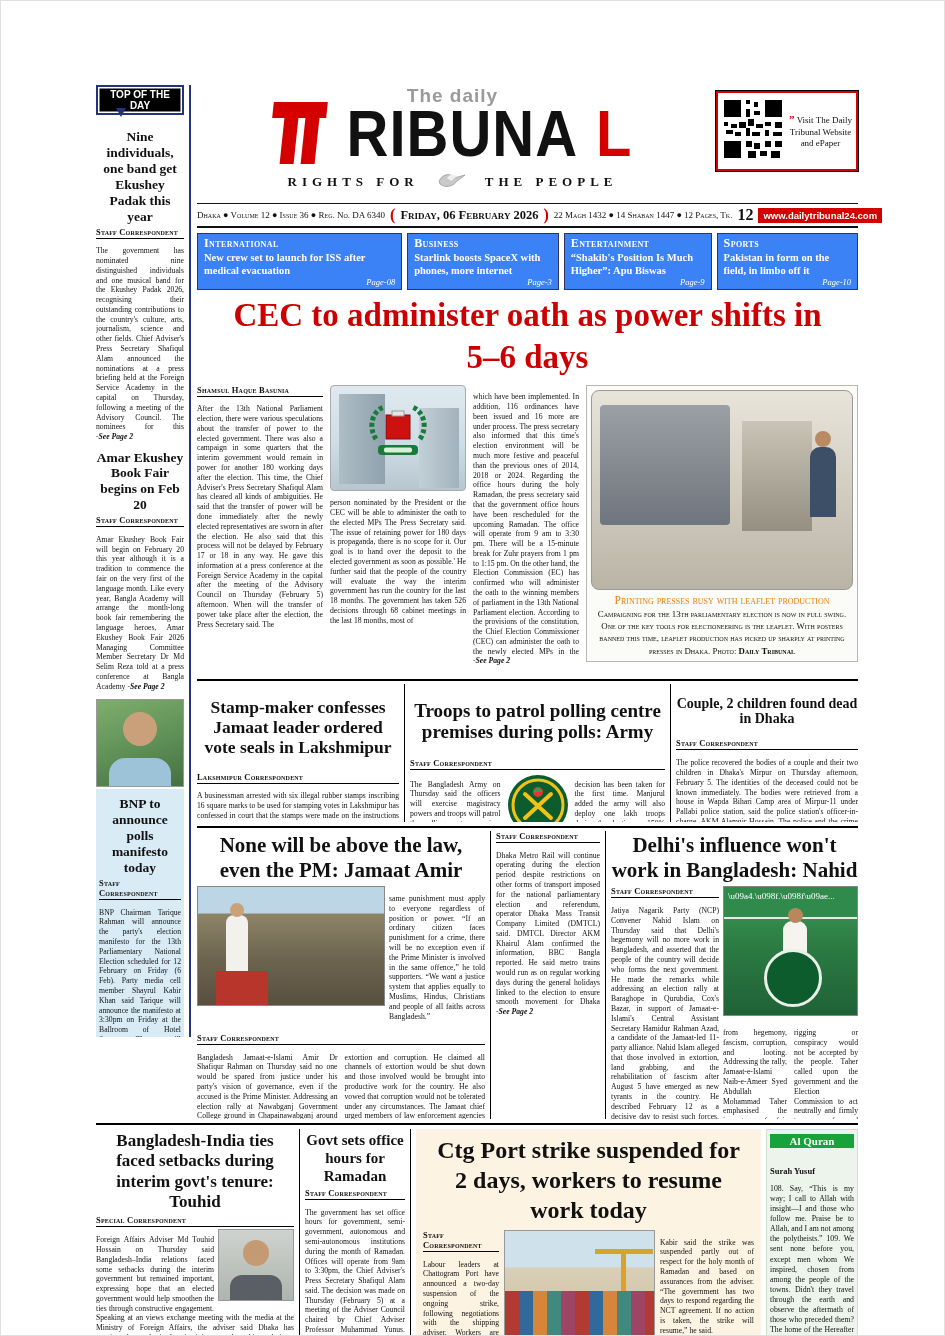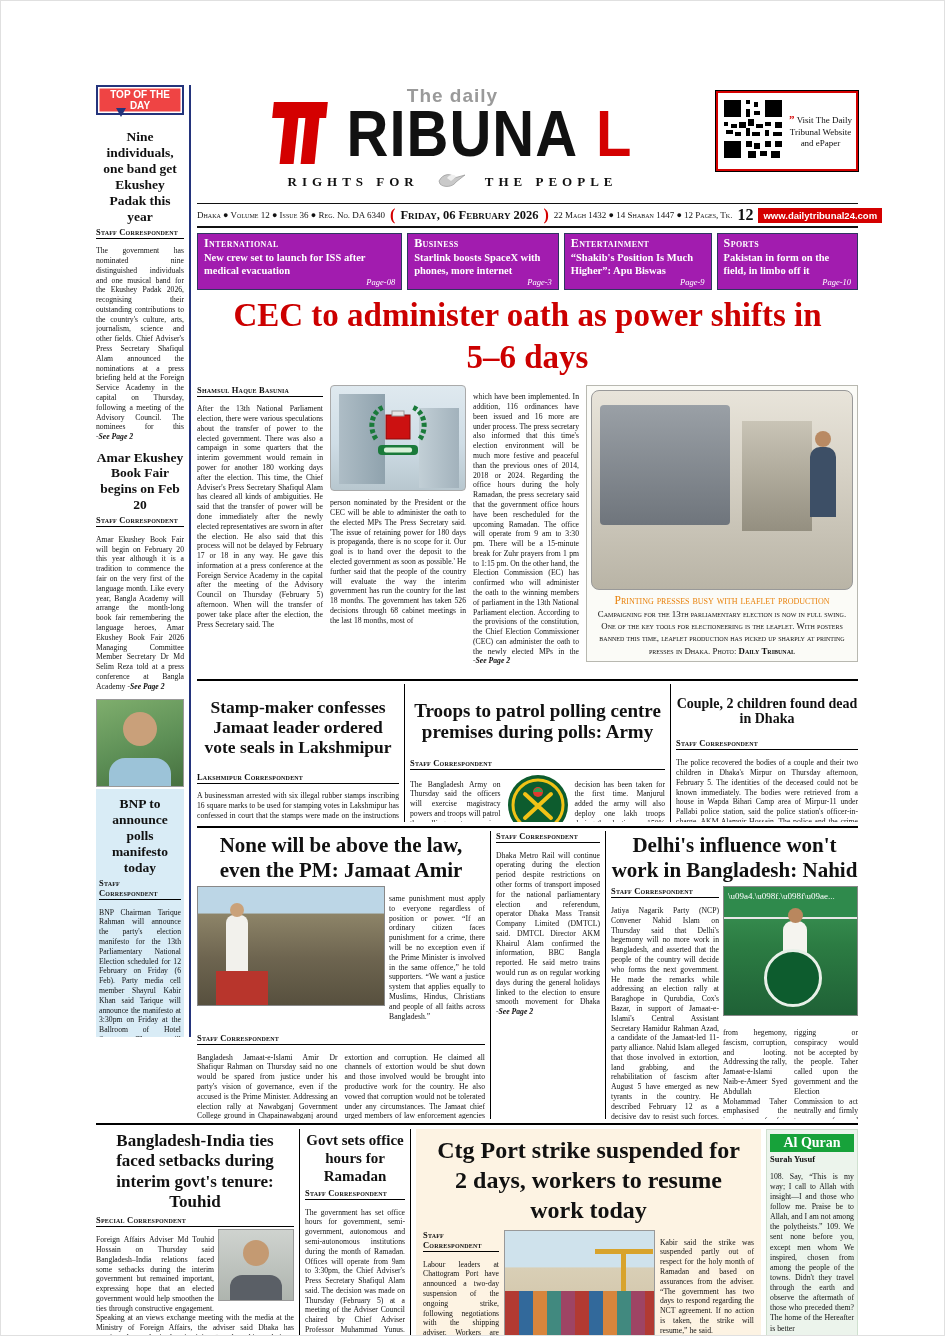--- a/index.html
+++ b/index.html
@@ -2,21 +2,21 @@
 <html><head>
 <meta charset="utf-8">
 <style>
   html,body{margin:0;padding:0;background:#fff;}
   .sheet{position:relative;width:943px;height:1334px;background:#fff;border:1px solid #e0e0e0;
          font-family:"Liberation Serif",serif;color:#111;overflow:hidden;}
   .page{position:absolute;left:95px;top:84px;width:762px;}
   .top-region{display:flex;align-items:stretch;}
   
   .left-col{width:88px;flex:0 0 88px;border-right:2px solid #24347c;padding-right:5px;height:952px;overflow:hidden;}
-  .badge{position:relative;background:#ef4444;color:#fff;font-family:"Liberation Sans",sans-serif;
+  .badge{position:relative;background:#000000;color:#fff;font-family:"Liberation Sans",sans-serif;
          font-weight:bold;font-size:10px;text-align:center;padding:2px 1px;border:2px solid #24347c;
          box-shadow:inset 0 0 0 1.5px #fff;margin-bottom:14px;}
   .badge:after{content:"";position:absolute;left:18px;bottom:-9px;border:5px solid transparent;border-top:9px solid #24347c;}
   .ls-head{font-weight:bold;font-size:13.5px;line-height:1.18;text-align:center;margin:4px 0 2px;}
   .byline{font-variant:small-caps;font-weight:bold;font-size:8.5px;border-bottom:1px solid #000;
           padding-bottom:1px;margin-bottom:2px;letter-spacing:.2px;}
   .body-txt{font-size:7.7px;line-height:1.27;text-align:justify;}
   .more{font-weight:bold;font-style:italic;white-space:nowrap;}
   .portrait{height:86px;border:1px solid #999;margin:8px 0 2px;
             background:linear-gradient(160deg,#7fae6d 0%,#5d8f56 55%,#46703f 100%);position:relative;overflow:hidden;}
@@ -49,21 +49,21 @@
   
   .dateline{display:flex;align-items:center;gap:5px;border-top:1.5px solid #111;border-bottom:2.5px solid #111;
             padding:2px 0;font-variant:small-caps;font-size:9px;white-space:nowrap;}
   .dateline .paren{color:#d40000;font-size:16px;font-weight:bold;line-height:.8;}
   .dateline .date{font-weight:bold;font-size:12.5px;}
   .dateline .price{font-size:16px;font-weight:bold;font-variant:normal;}
   .site-box{background:#d40000;color:#fff;font-family:"Liberation Sans",sans-serif;font-weight:bold;
             font-size:9.5px;padding:2px 5px;font-variant:normal;}
   
   .section-strip{display:flex;gap:5px;margin:5px 0 4px;}
-  .section-box{background:#a21caf;border:1px solid #2e3560;color:#fff;padding:2px 6px 2px;box-sizing:border-box;}
+  .section-box{background:#3b82f6;border:1px solid #2e3560;color:#fff;padding:2px 6px 2px;box-sizing:border-box;}
   .section-box .lbl{font-variant:small-caps;font-weight:bold;font-size:12px;letter-spacing:.4px;}
   .section-box .hl{font-weight:bold;font-size:10.5px;line-height:1.2;margin-top:1px;}
   .section-box .pg{font-style:italic;font-size:8.5px;text-align:right;}
   .sb-1{flex:1.5;} .sb-2{flex:1.08;} .sb-3{flex:1.05;} .sb-4{flex:1;}
   
   .main-head{color:#cc0000;font-weight:bold;font-size:33px;line-height:1.28;text-align:center;margin:4px 30px 6px;}
   .main-grid{display:flex;gap:7px;}
   .mcol1{width:126px;flex:0 0 126px;}
   .mcol2{width:136px;flex:0 0 136px;}
   .mcol3{width:106px;flex:0 0 106px;}
@@ -133,21 +133,21 @@
   .ctg .bb-head{font-size:24px;line-height:1.25;margin:2px 8px 5px;}
   .ctg-grid{display:grid;grid-template-columns:76px 1fr 94px;grid-template-areas:"intro photo side" "body body body";gap:5px;}
   .ctg-intro{grid-area:intro;} .ctg-side{grid-area:side;}
   .port-photo{grid-area:photo;height:112px;border:1px solid #999;position:relative;overflow:hidden;
      background:linear-gradient(180deg,#cfe2ec 0%,#cfe2ec 32%,#d9cfb6 33%,#cdbfa2 100%);}
   .port-photo .containers{position:absolute;left:0;right:0;bottom:0;height:52px;
      background:repeating-linear-gradient(90deg,#b23a32 0 14px,#32699b 14px 28px,#d8853c 28px 42px,#41897f 42px 56px,#9e4464 56px 70px);}
   .port-photo .crane{position:absolute;right:28px;top:18px;width:5px;height:60px;background:#d8a32c;}
   .port-photo .crane:before{content:"";position:absolute;top:0;left:-26px;width:58px;height:5px;background:#d8a32c;}
   .religion{width:92px;flex:0 0 92px;background:#ecf4ec;border:1px solid #cfe0cf;padding:2px 3px;box-sizing:border-box;}
-  .rel-header{background:#17a23a;color:#fff;font-weight:bold;font-size:14px;text-align:center;padding:1px 8px;margin:2px 0 2px;}
+  .rel-header{background:#17a23a;color:#fff;font-weight:bold;font-size:11px;text-align:center;padding:1px 8px;margin:2px 0 18px;}
   .rel-title{font-weight:bold;font-size:8.5px;}
   .rel-body{font-size:7.8px;line-height:1.3;text-align:justify;}
 </style>
 </head>
 <body>
 
 <div class="sheet">
  <div class="page">
   <div class="top-region">
 

